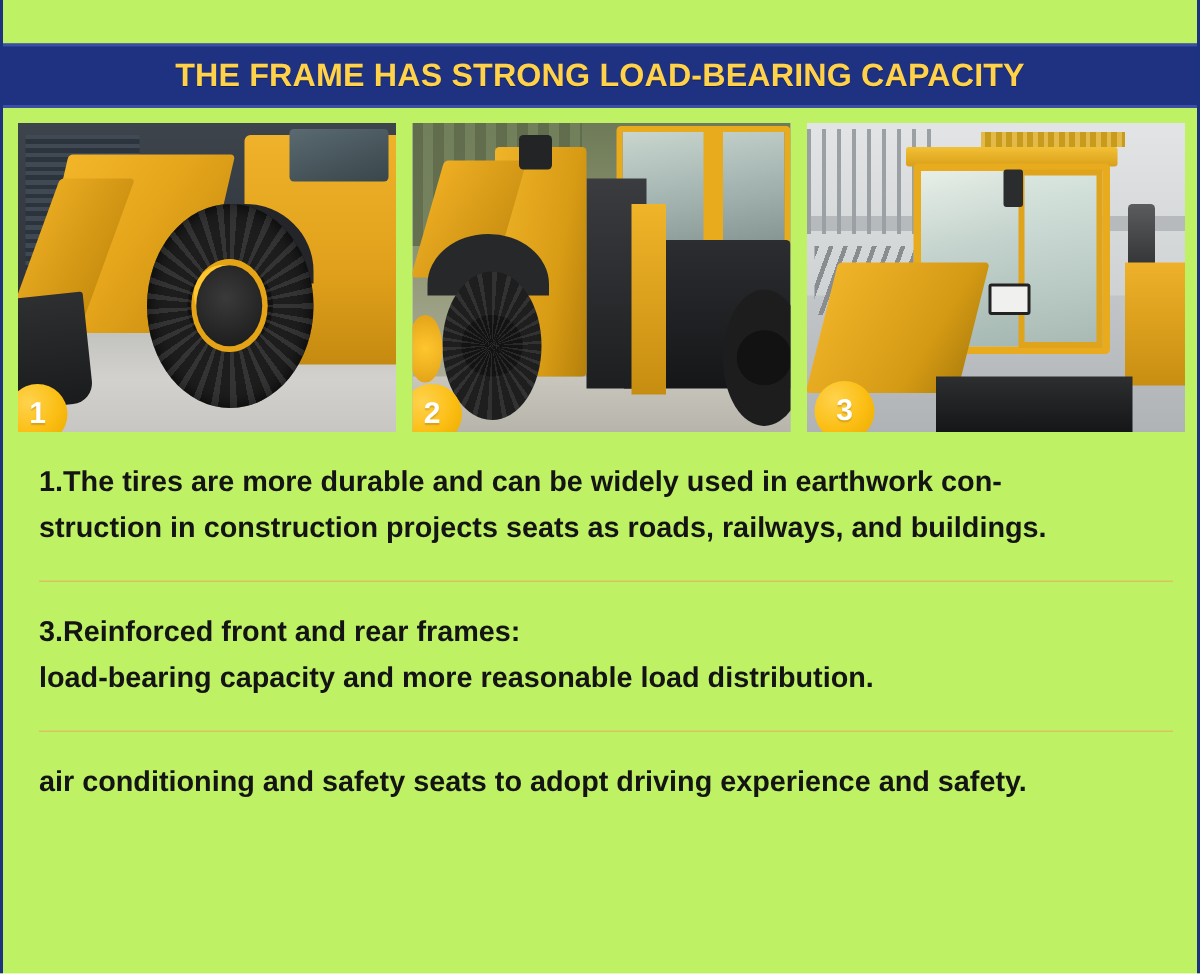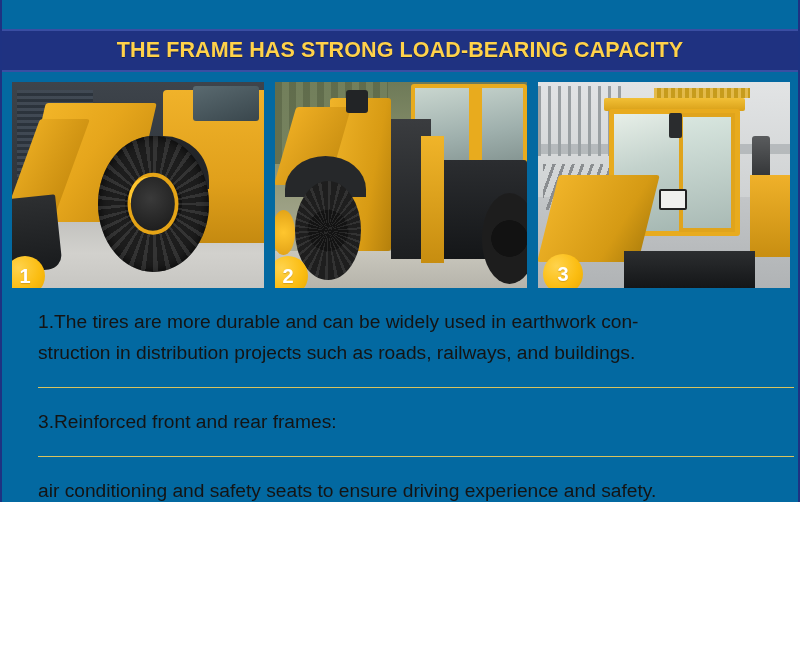--- a/index.html
+++ b/index.html
@@ -8,22 +8,22 @@
     width: 800px;
     height: 649px;
     background: #ffffff;
     font-family: "Liberation Sans", sans-serif;
     overflow: hidden;
   }
 
   .page {
     position: relative;
     width: 800px;
-    height: 502px;
-    background: #0369a1;
+    height: 649px;
+    background: #bef264;
     border-left: 2px solid #1e3282;
     border-right: 2px solid #1e3282;
   }
 
   
   .header-wrap {
     position: absolute;
     left: 0;
     top: 29px;
     width: 796px;
@@ -80,23 +80,24 @@
     justify-content: center;
     z-index: 6;
     font-family: "Liberation Sans", sans-serif;
     text-shadow: 0 1px 1px rgba(150,100,0,0.35);
   }
   .photo:nth-child(3) .badge { left: 5px; bottom: -6px; }
 
   
   .body-text {
     position: absolute;
-    left: 36px;
+    left: 24px;
     top: 306px;
     width: 756px;
+    font-weight: bold;
   }
   .para {
     color: #141414;
     font-size: 19.2px;
     line-height: 31px;
     font-family: "Liberation Sans", sans-serif;
     white-space: nowrap;
   }
   .para .ln { display: block; }
   .divider {
@@ -287,29 +288,30 @@
       </div>
       <div class="badge">3</div>
     </div>
 
   </div>
 
   <div class="body-text">
 
     <div class="para" id="para-1">
       <span class="ln">1.The tires are more durable and can be widely used in earthwork con-</span>
-      <span class="ln">struction in distribution projects such as roads, railways, and buildings.</span>
+      <span class="ln">struction in construction projects seats as roads, railways, and buildings.</span>
     </div>
 
     <div class="divider"></div>
 
     <div class="para" id="para-2">
       <span class="ln">3.Reinforced front and rear frames:</span>
+      <span class="ln">load-bearing capacity and more reasonable load distribution.</span>
     </div>
 
     <div class="divider"></div>
 
     <div class="para" id="para-3">
-      <span class="ln">air conditioning and safety seats to ensure driving experience and safety.</span>
+      <span class="ln">air conditioning and safety seats to adopt driving experience and safety.</span>
     </div>
 
   </div>
 </div>
 
 </body></html>

